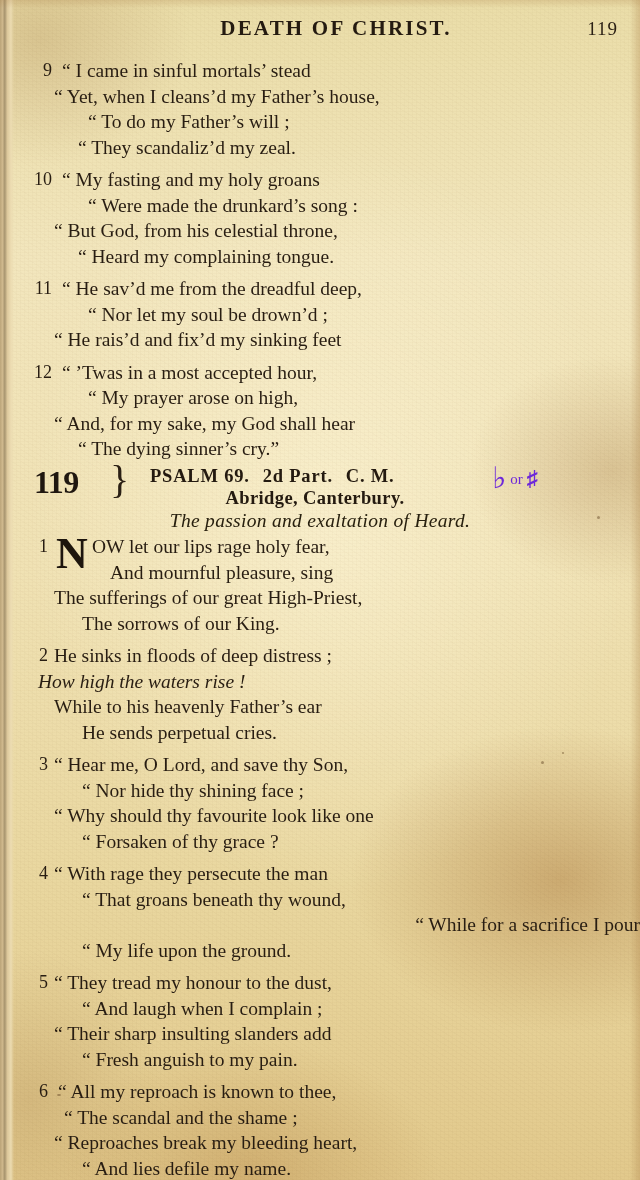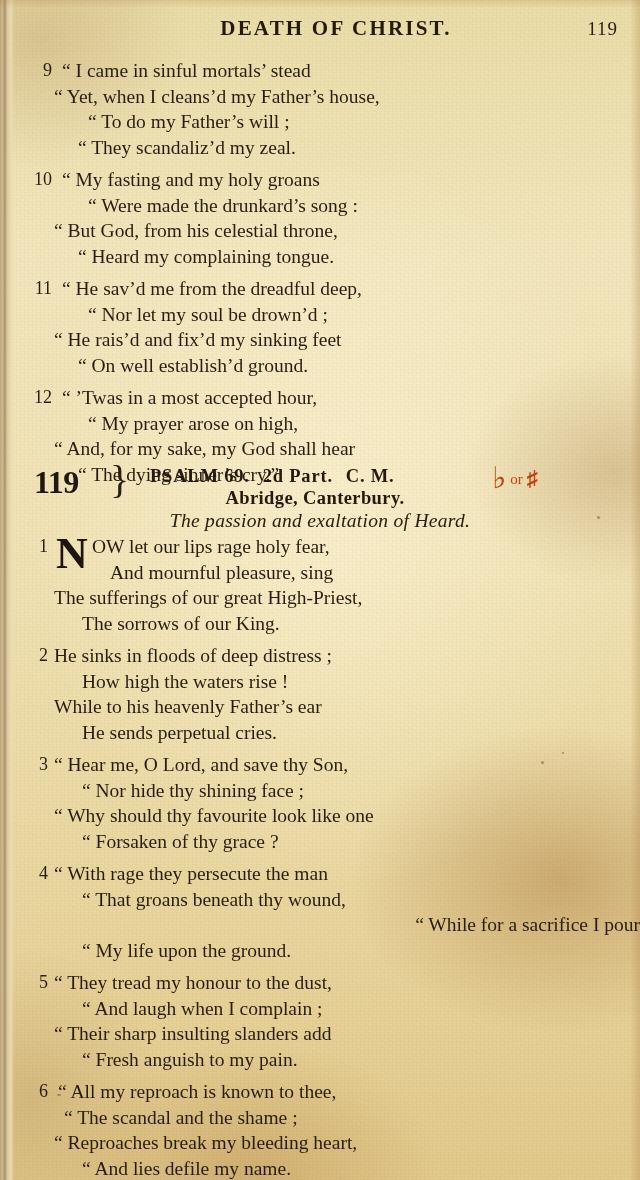--- a/index.html
+++ b/index.html
@@ -159,21 +159,21 @@
     letter-spacing: 0.8px;
     color: #241a10;
   }
   #psalm-head .psalm-line .seg { margin-right: 13px; }
   #psalm-head .psalm-line .seg:last-child { margin-right: 0; }
   #psalm-head .keysig {
     position: absolute;
     left: 492px;
     top: 2px;
     font-size: 17px;
-    color: #c2410c;
+    color: #6d28d9;
     white-space: nowrap;
   }
   #psalm-head .keysig .flat {
     font-size: 30px;
     font-weight: bold;
     vertical-align: -4px;
     margin-right: 4px;
   }
   #psalm-head .keysig .orword {
     font-size: 15px;
@@ -276,21 +276,20 @@
         <div class="ln i-a"><span class="vnum">10</span><span>“ My fasting and my holy groans</span></div>
         <div class="ln i-b"><span>“ Were made the drunkard’s song :</span></div>
         <div class="ln i-c"><span>“ But God, from his celestial throne,</span></div>
         <div class="ln i-d"><span>“ Heard my complaining tongue.</span></div>
       </div>
 
       <div class="stanza">
         <div class="ln i-a"><span class="vnum">11</span><span>“ He sav’d me from the dreadful deep,</span></div>
         <div class="ln i-b"><span>“ Nor let my soul be drown’d ;</span></div>
         <div class="ln i-c"><span>“ He rais’d and fix’d my sinking feet</span></div>
-        <div class="ln i-d"><span>“ On well establish’d ground.</span></div>
       </div>
 
       <div class="stanza">
         <div class="ln i-a"><span class="vnum">12</span><span>“ ’Twas in a most accepted hour,</span></div>
         <div class="ln i-b"><span>“ My prayer arose on high,</span></div>
         <div class="ln i-c"><span>“ And, for my sake, my God shall hear</span></div>
         <div class="ln i-d"><span>“ The dying sinner’s cry.”</span></div>
       </div>
 
     </div>
@@ -316,21 +315,21 @@
           <span class="dropcap">N</span>
           <span class="dropcap-rest">OW let our lips rage holy fear,</span>
         </div>
         <div class="ln after-dropcap"><span>And mournful pleasure, sing</span></div>
         <div class="ln" style="padding-left:54px;"><span>The sufferings of our great High-Priest,</span></div>
         <div class="ln" style="padding-left:82px;"><span>The sorrows of our King.</span></div>
       </div>
 
       <div class="stanza">
         <div class="ln" style="padding-left:54px;"><span class="vnum">2</span><span>He sinks in floods of deep distress ;</span></div>
-        <div class="ln" style="padding-left:82px;"><span>How high the waters rise !</span></div>
+        <div class="ln" style="padding-left:38px;font-style:italic;"><span>How high the waters rise !</span></div>
         <div class="ln" style="padding-left:54px;"><span>While to his heavenly Father’s ear</span></div>
         <div class="ln" style="padding-left:82px;"><span>He sends perpetual cries.</span></div>
       </div>
 
       <div class="stanza">
         <div class="ln" style="padding-left:54px;"><span class="vnum">3</span><span>“ Hear me, O Lord, and save thy Son,</span></div>
         <div class="ln" style="padding-left:82px;"><span>“ Nor hide thy shining face ;</span></div>
         <div class="ln" style="padding-left:54px;"><span>“ Why should thy favourite look like one</span></div>
         <div class="ln" style="padding-left:82px;"><span>“ Forsaken of thy grace ?</span></div>
       </div>

